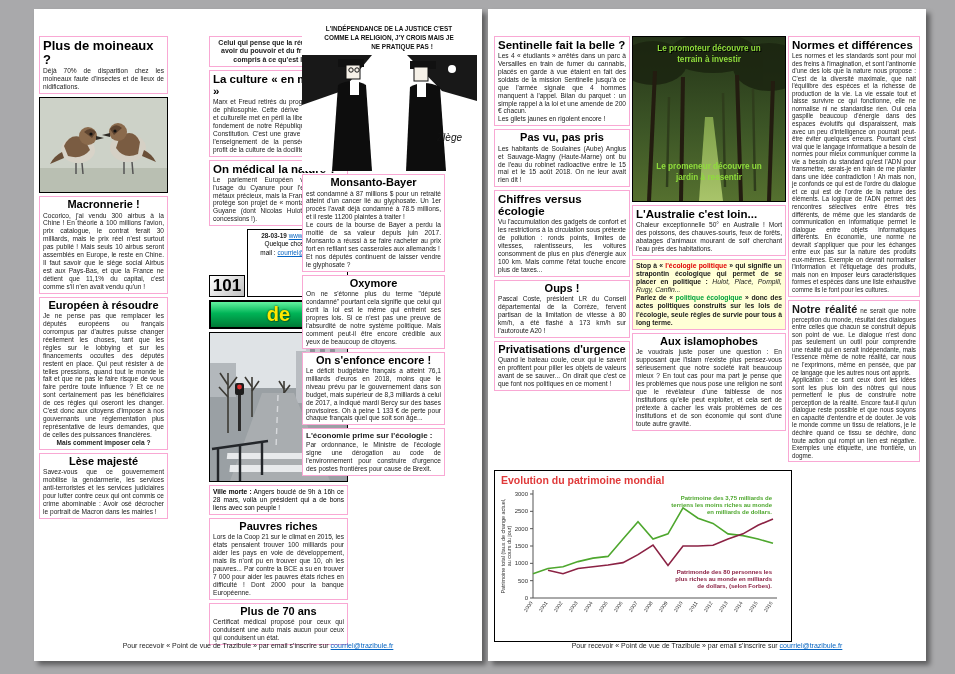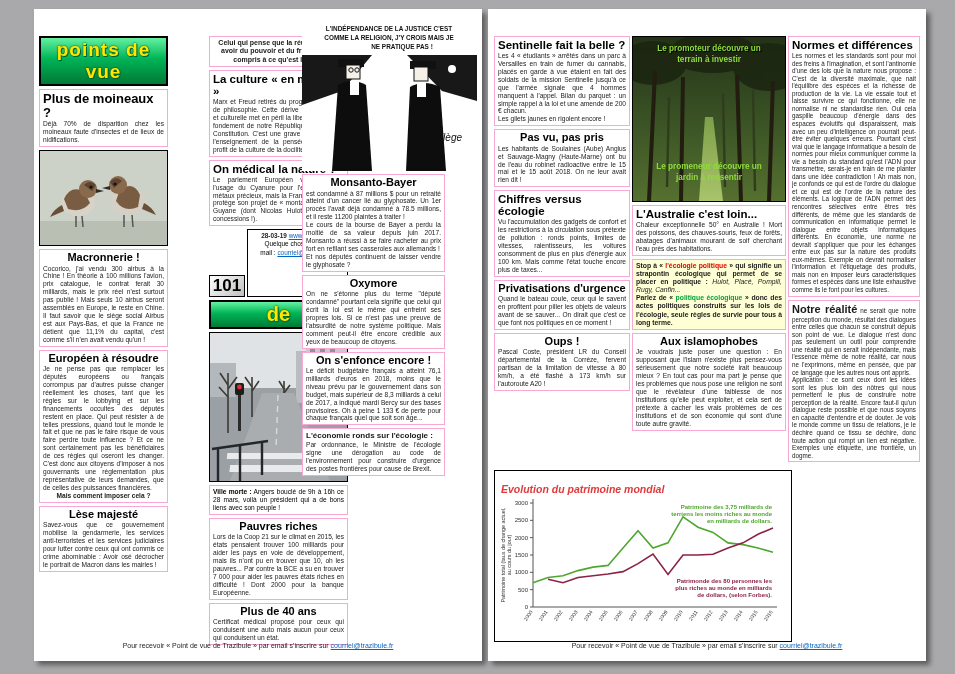--- a/index.html
+++ b/index.html
@@ -33,33 +33,30 @@
   .imgbox{border:1px solid #000;padding:0;overflow:hidden;line-height:0;}
   .quote-box .body{font-weight:bold;text-align:center;font-size:7px;}
   .stop-box{background:#ffffd6;}
   .red-t{color:#e00000;font-weight:bold;}
   .green-t{color:#00a33a;font-weight:bold;}
   .ital{font-style:italic;}
   .runin{font-size:11px;font-weight:bold;}
   .runin-sm{font-size:8px;font-weight:bold;}
   .footer{position:absolute;left:0;right:0;bottom:12px;text-align:center;font-size:7px;color:#222;}
   .chartbox{border:1px solid #000;background:#fff;padding:2px;}
-  .chart-title{color:#e03a3a;font-weight:bold;font-size:10.5px;margin:10px 0 0 4px;font-style:italic;}
+  .chart-title{color:#e03a3a;font-weight:bold;font-size:10.5px;margin:1px 0 0 4px;}
   svg text{font-family:"Liberation Sans",sans-serif;}
   .overlay-cap{fill:#8fdc3c;font-weight:bold;font-size:8.2px;}
 </style>
 </head>
 <body>
 
 <div class="page" id="left-page">
 
   <div class="col" style="left:5px;top:27px;width:129px;">
-    <div class="banner masthead">
-      <span>points de vue</span>
-    </div>
     <div class="box">
       <h3 class="h-big">Plus de moineaux ?</h3>
       <p class="body">Déjà 70% de disparition chez les moineaux faute d'insectes et de lieux de nidifications.</p>
     </div>
     <div class="imgbox">
       <svg width="127" height="94" viewBox="0 0 127 94">
         <rect width="127" height="94" fill="#cdd2c8"></rect>
         <rect y="70" width="127" height="24" fill="#b9bfb2"></rect>
 
         <ellipse cx="38" cy="52" rx="17" ry="13" fill="#d8d3c8"></ellipse>
@@ -176,21 +173,21 @@
       </svg>
     </div>
     <div class="box">
       <p class="caption"><b>Ville morte :</b><span> Angers bouclé de 9h à 16h ce 28 mars, voilà un président qui a de bons liens avec son peuple !</span></p>
     </div>
     <div class="box">
       <h3>Pauvres riches</h3>
       <p class="body">Lors de la Coop 21 sur le climat en 2015, les états pensaient trouver 100 milliards pour aider les pays en voie de développement, mais ils n'ont pu en trouver que 10, oh les pauvres... Par contre la BCE a su en trouver 7 000 pour aider les pauvres états riches en difficulté ! Dont 2000 pour la banque Européenne.</p>
     </div>
     <div class="box">
-      <h3>Plus de 40 ans</h3>
+      <h3>Plus de 70 ans</h3>
       <p class="body">Certificat médical proposé pour ceux qui conduisent une auto mais aucun pour ceux qui conduisent un état.</p>
     </div>
   </div>
 
   <div class="col" style="left:268px;top:10px;width:175px;">
     <div style="line-height:0;">
       <svg width="175" height="152" viewBox="0 0 175 152">
         <rect width="175" height="152" fill="#fff"></rect>
         <text x="87" y="12" text-anchor="middle" font-size="6.4" font-weight="bold" fill="#111">
           <tspan id="cart-l1">L'INDÉPENDANCE DE LA JUSTICE C'EST</tspan>
@@ -228,21 +225,21 @@
     </div>
     <div class="box" style="width:143px;">
       <h3>Oxymore</h3>
       <p class="body">On ne s'étonne plus du terme "député condamné" pourtant cela signifie que celui qui écrit la loi est le même qui enfreint ses propres lois. Si ce n'est pas une preuve de l'absurdité de notre système politique. Mais comment peut-il être encore crédible aux yeux de beaucoup de citoyens.</p>
     </div>
     <div class="box" style="width:143px;">
       <h3>On s'enfonce encore !</h3>
       <p class="body">Le déficit budgétaire français a atteint 76,1 milliards d'euros en 2018, moins que le niveau prévu par le gouvernement dans son budget, mais supérieur de 8,3 milliards à celui de 2017, a indiqué mardi Bercy sur des bases provisoires. Oh à peine 1 133 € de perte pour chaque français quel que soit son âge...</p>
     </div>
     <div class="box" style="width:143px;">
-      <p class="body"><span class="runin-sm">L'économie ronds sur l'écologie :</span><br><span>Par ordonnance, le Ministre de l'écologie signe une dérogation au code de l'environnement pour construire d'urgence des postes frontières pour cause de Brexit.</span></p>
+      <p class="body"><span class="runin-sm">L'économie prime sur l'écologie :</span><br><span>Par ordonnance, le Ministre de l'écologie signe une dérogation au code de l'environnement pour construire d'urgence des postes frontières pour cause de Brexit.</span></p>
     </div>
   </div>
 
   <div class="footer">
     <span>Pour recevoir « Point de vue de Trazibule » par email s'inscrire sur</span>
     <span class="lnk">courriel@trazibule.fr</span>
   </div>
 </div>
 
 <div class="page" id="right-page">
@@ -255,26 +252,26 @@
     </div>
     <div class="box">
       <h3>Pas vu, pas pris</h3>
       <p class="body">Les habitants de Soulaines (Aube) Anglus et Sauvage-Magny (Haute-Marne) ont bu de l'eau du robinet radioactive entre le 15 mai et le 15 août 2018. On ne leur avait rien dit !</p>
     </div>
     <div class="box">
       <h3 class="h-left">Chiffres versus écologie</h3>
       <p class="body">Vu l'accumulation des gadgets de confort et les restrictions à la circulation sous prétexte de pollution : ronds points, limites de vitesses, ralentisseurs, les voitures consomment de plus en plus d'énergie aux 100 km. Mais comme l'état touche encore plus de taxes...</p>
     </div>
     <div class="box">
+      <h3>Oups !</h3>
+      <p class="body">Pascal Coste, président LR du Conseil départemental de la Corrèze, fervent partisan de la limitation de vitesse à 80 km/h, a été flashé à 173 km/h sur l'autoroute A20 !</p>
+    </div>
+    <div class="box">
       <h3>Privatisations d'urgence</h3>
       <p class="body">Quand le bateau coule, ceux qui le savent en profitent pour piller les objets de valeurs avant de se sauver... On dirait que c'est ce que font nos politiques en ce moment !</p>
-    </div>
-    <div class="box">
-      <h3>Oups !</h3>
-      <p class="body">Pascal Coste, président LR du Conseil départemental de la Corrèze, fervent partisan de la limitation de vitesse à 80 km/h, a été flashé à 173 km/h sur l'autoroute A20 !</p>
     </div>
   </div>
 
   <div class="col" style="left:144px;top:27px;width:154px;">
     <div class="imgbox">
       <svg width="152" height="164" viewBox="0 0 152 164">
         <defs>
           <linearGradient id="fg" x1="0" y1="0" x2="0" y2="1">
             <stop offset="0" stop-color="#243318"></stop>
               <stop offset="0.55" stop-color="#3c5526"></stop>

